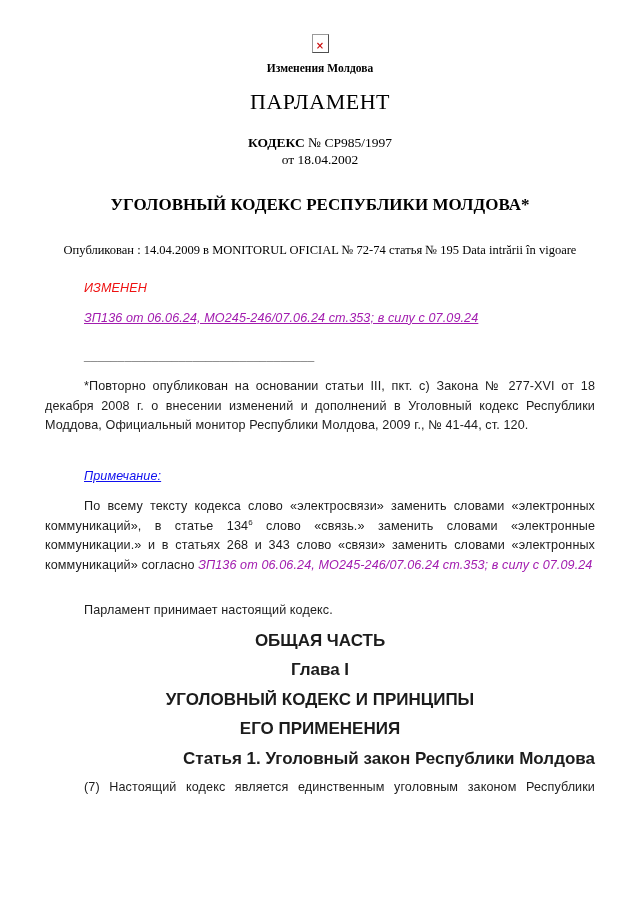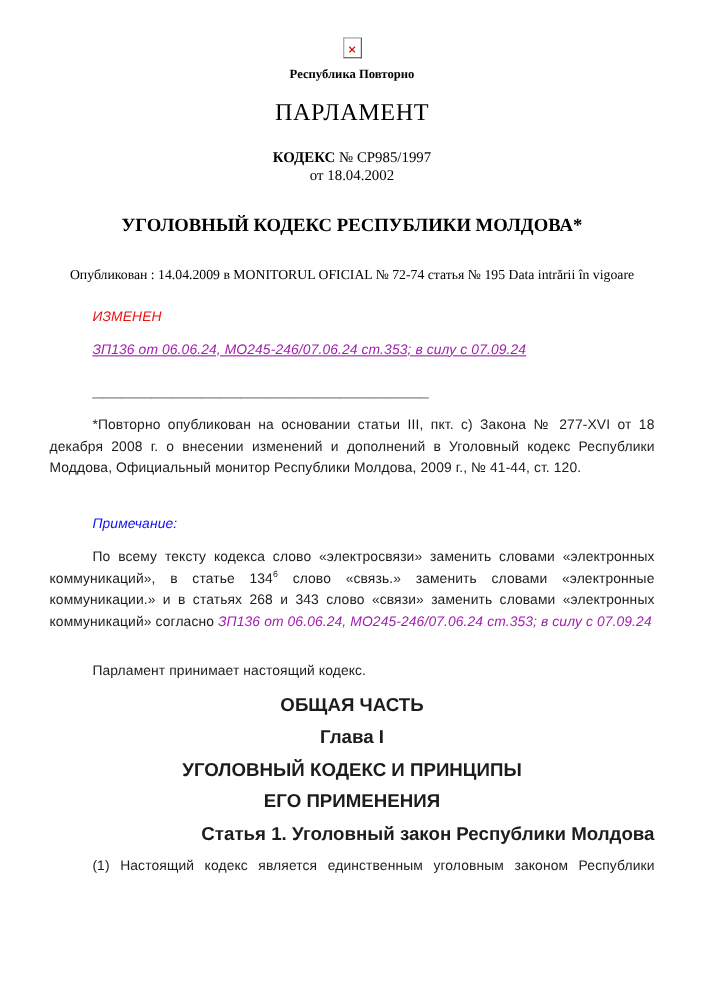--- a/index.html
+++ b/index.html
@@ -42,25 +42,25 @@
   .publication { font-size: 12.5px; margin: 28px 0 0; text-align: center; }
 
   .body-text   { font-size: 12.6px; line-height: 19.5px; letter-spacing: 0.1px; margin: 0 0 10px; }
   .justify     { text-align: justify; }
   .indent      { text-indent: 39px; }
   .pad-indent  { padding-left: 39px; }
 
   .red-italic  { color: #ee1111; font-style: italic; }
   .link        { color: #a21caf; font-style: italic; text-decoration: none; }
   .link.underline { text-decoration: underline; }
-  .blue-italic { color: #0f0fee; font-style: italic; }
+  .blue-italic { color: #0f0fee; font-style: italic; text-decoration: underline; }
 
   .status-line  { margin-top: 21px; margin-bottom: 0; }
   .link-line    { margin-top: 10px; margin-bottom: 0; }
-  .divider-line { margin-top: 20px; margin-bottom: 0; color: #7d7d7d; font-size: 16px; line-height: 14px; }
+  .divider-line { margin-top: 20px; margin-bottom: 0; color: #7d7d7d; font-size: 12px; line-height: 14px; }
   .fnote1       { margin-top: 15px; }
   .note-label   { margin-top: 31px; margin-bottom: 0; }
   .note-para    { margin-top: 11px; }
   .enact        { margin-top: 26px; }
 
   .h-sans { font-size: 17px; font-weight: bold; text-align: center; line-height: 19.5px; margin: 0 0 10px; }
   .article-h { text-align: right; }
   .fill-last { text-align: justify; -moz-text-align-last: justify; text-align-last: justify; }
 
   sup { font-size: 8px; line-height: 0; }
@@ -68,21 +68,21 @@
 </style>
 </head>
 <body>
 
 <div class="page">
 
   <div class="center">
     <span class="broken-img"><span class="x-glyph">×</span></span>
   </div>
 
-  <p class="country serif center">Республика Повторно</p>
+  <p class="country serif center">Изменения Молдова</p>
 
   <p class="parliament serif center">ПАРЛАМЕНТ</p>
 
   <p class="doc-line first serif center"><span class="doc-type">КОДЕКС</span> <span>№ CP985/1997</span></p>
   <p class="doc-line serif center">от 18.04.2002</p>
 
   <p class="main-title serif center">УГОЛОВНЫЙ КОДЕКС РЕСПУБЛИКИ МОЛДОВА*</p>
 
   <p class="publication serif">Опубликован : 14.04.2009 в MONITORUL OFICIAL № 72-74 статья № 195 Data intrării în vigoare</p>
 
@@ -104,15 +104,15 @@
   <p class="h-sans">ОБЩАЯ ЧАСТЬ</p>
 
   <p class="h-sans">Глава I</p>
 
   <p class="h-sans">УГОЛОВНЫЙ КОДЕКС И ПРИНЦИПЫ</p>
 
   <p class="h-sans">ЕГО ПРИМЕНЕНИЯ</p>
 
   <p class="h-sans article-h pad-indent">Статья 1. Уголовный закон Республики Молдова</p>
 
-  <p class="body-text indent fill-last">(1) Настоящий кодекс является единственным уголовным законом Республики</p>
+  <p class="body-text indent fill-last">(7) Настоящий кодекс является единственным уголовным законом Республики</p>
 
 </div>
 
 </body></html>

